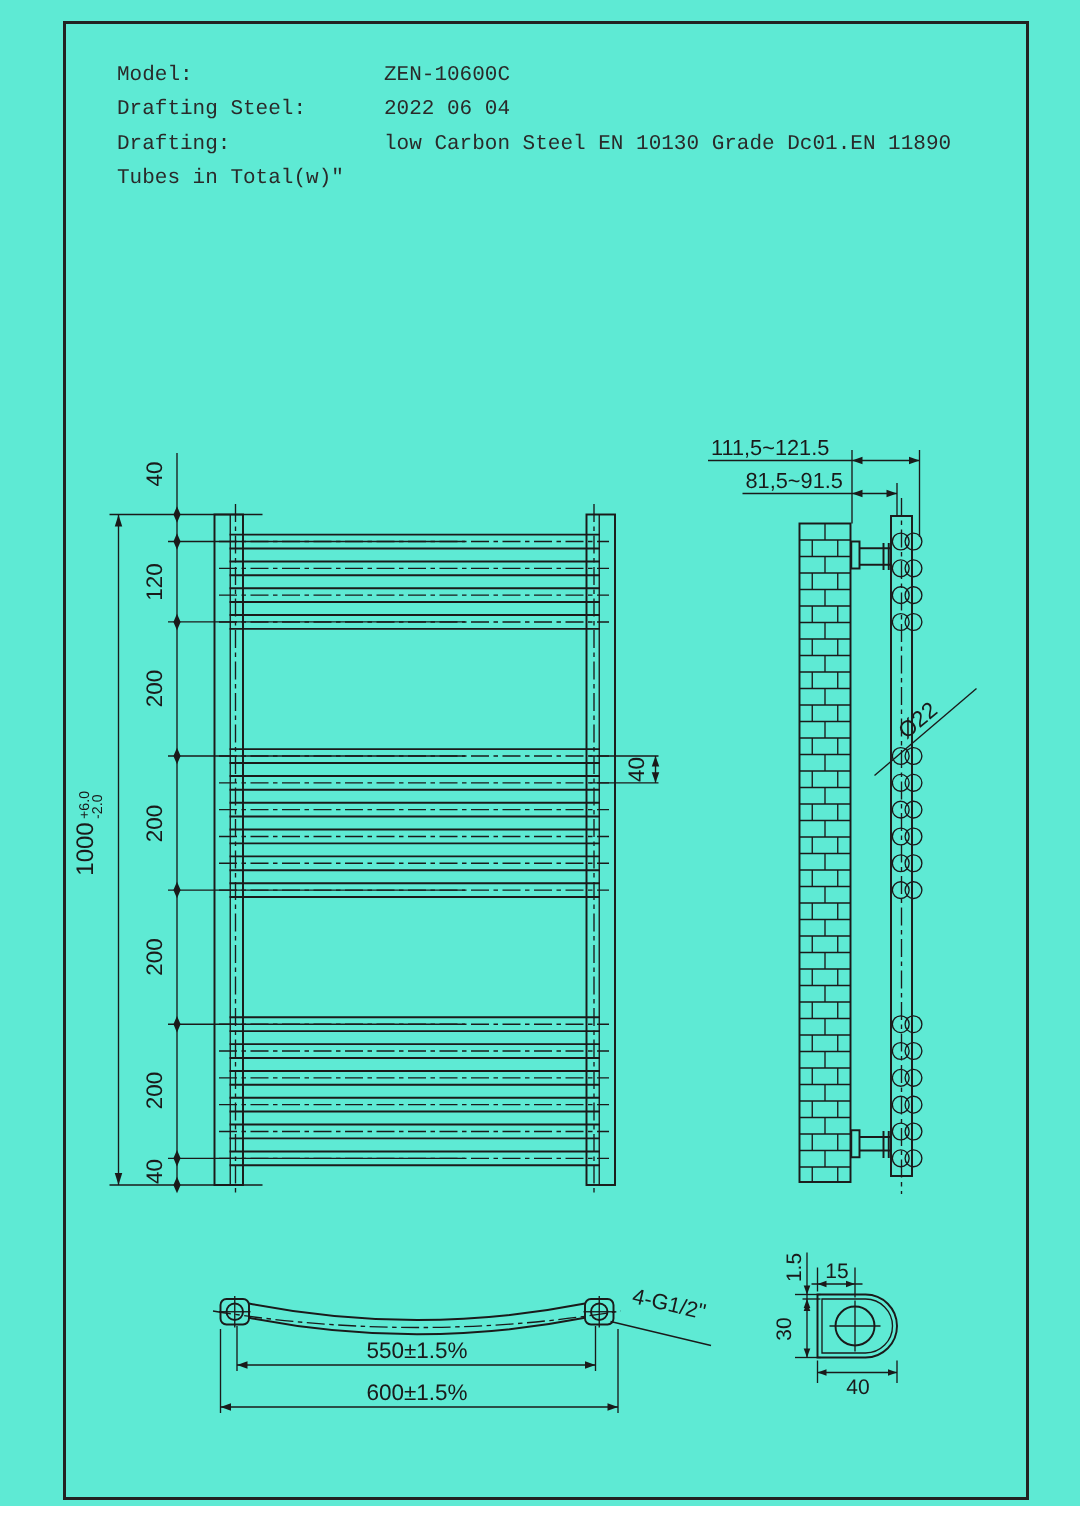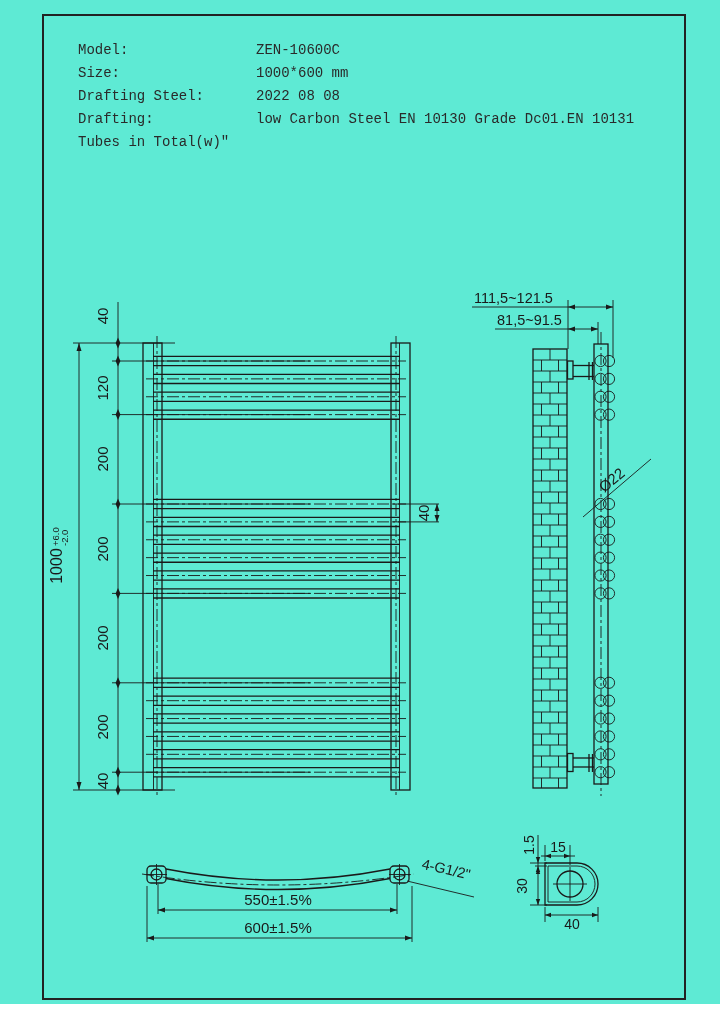--- a/index.html
+++ b/index.html
@@ -25,27 +25,24 @@
 <body>
 
 <div id="page">
   <div id="frame"></div>
 
   <div class="spec">
     <div class="spec-row">
       <span class="spec-label">Model:</span><span class="spec-value">ZEN-10600C</span>
     </div>
     <div class="spec-row">
-      <span class="spec-label">Size:</span><span class="spec-value">1000*600 mm</span>
+      <span class="spec-label">Drafting Steel:</span><span class="spec-value">2022 06 04</span>
     </div>
     <div class="spec-row">
-      <span class="spec-label">Drafting Steel:</span><span class="spec-value">2022 08 08</span>
-    </div>
-    <div class="spec-row">
-      <span class="spec-label">Drafting:</span><span class="spec-value">low Carbon Steel  EN 10130 Grade Dc01.EN 10131</span>
+      <span class="spec-label">Drafting:</span><span class="spec-value">low Carbon Steel  EN 10130 Grade Dc01.EN 11890</span>
     </div>
     <div class="spec-cont">Tubes in Total(w)"</div>
   </div>
 
   <svg id="dwg" width="720" height="1018" viewBox="0 0 720 1018">
 
     <g>
 
       <g id="front-tubes">
           <line x1="153" y1="356.4" x2="400" y2="356.4" class="ln"></line>

